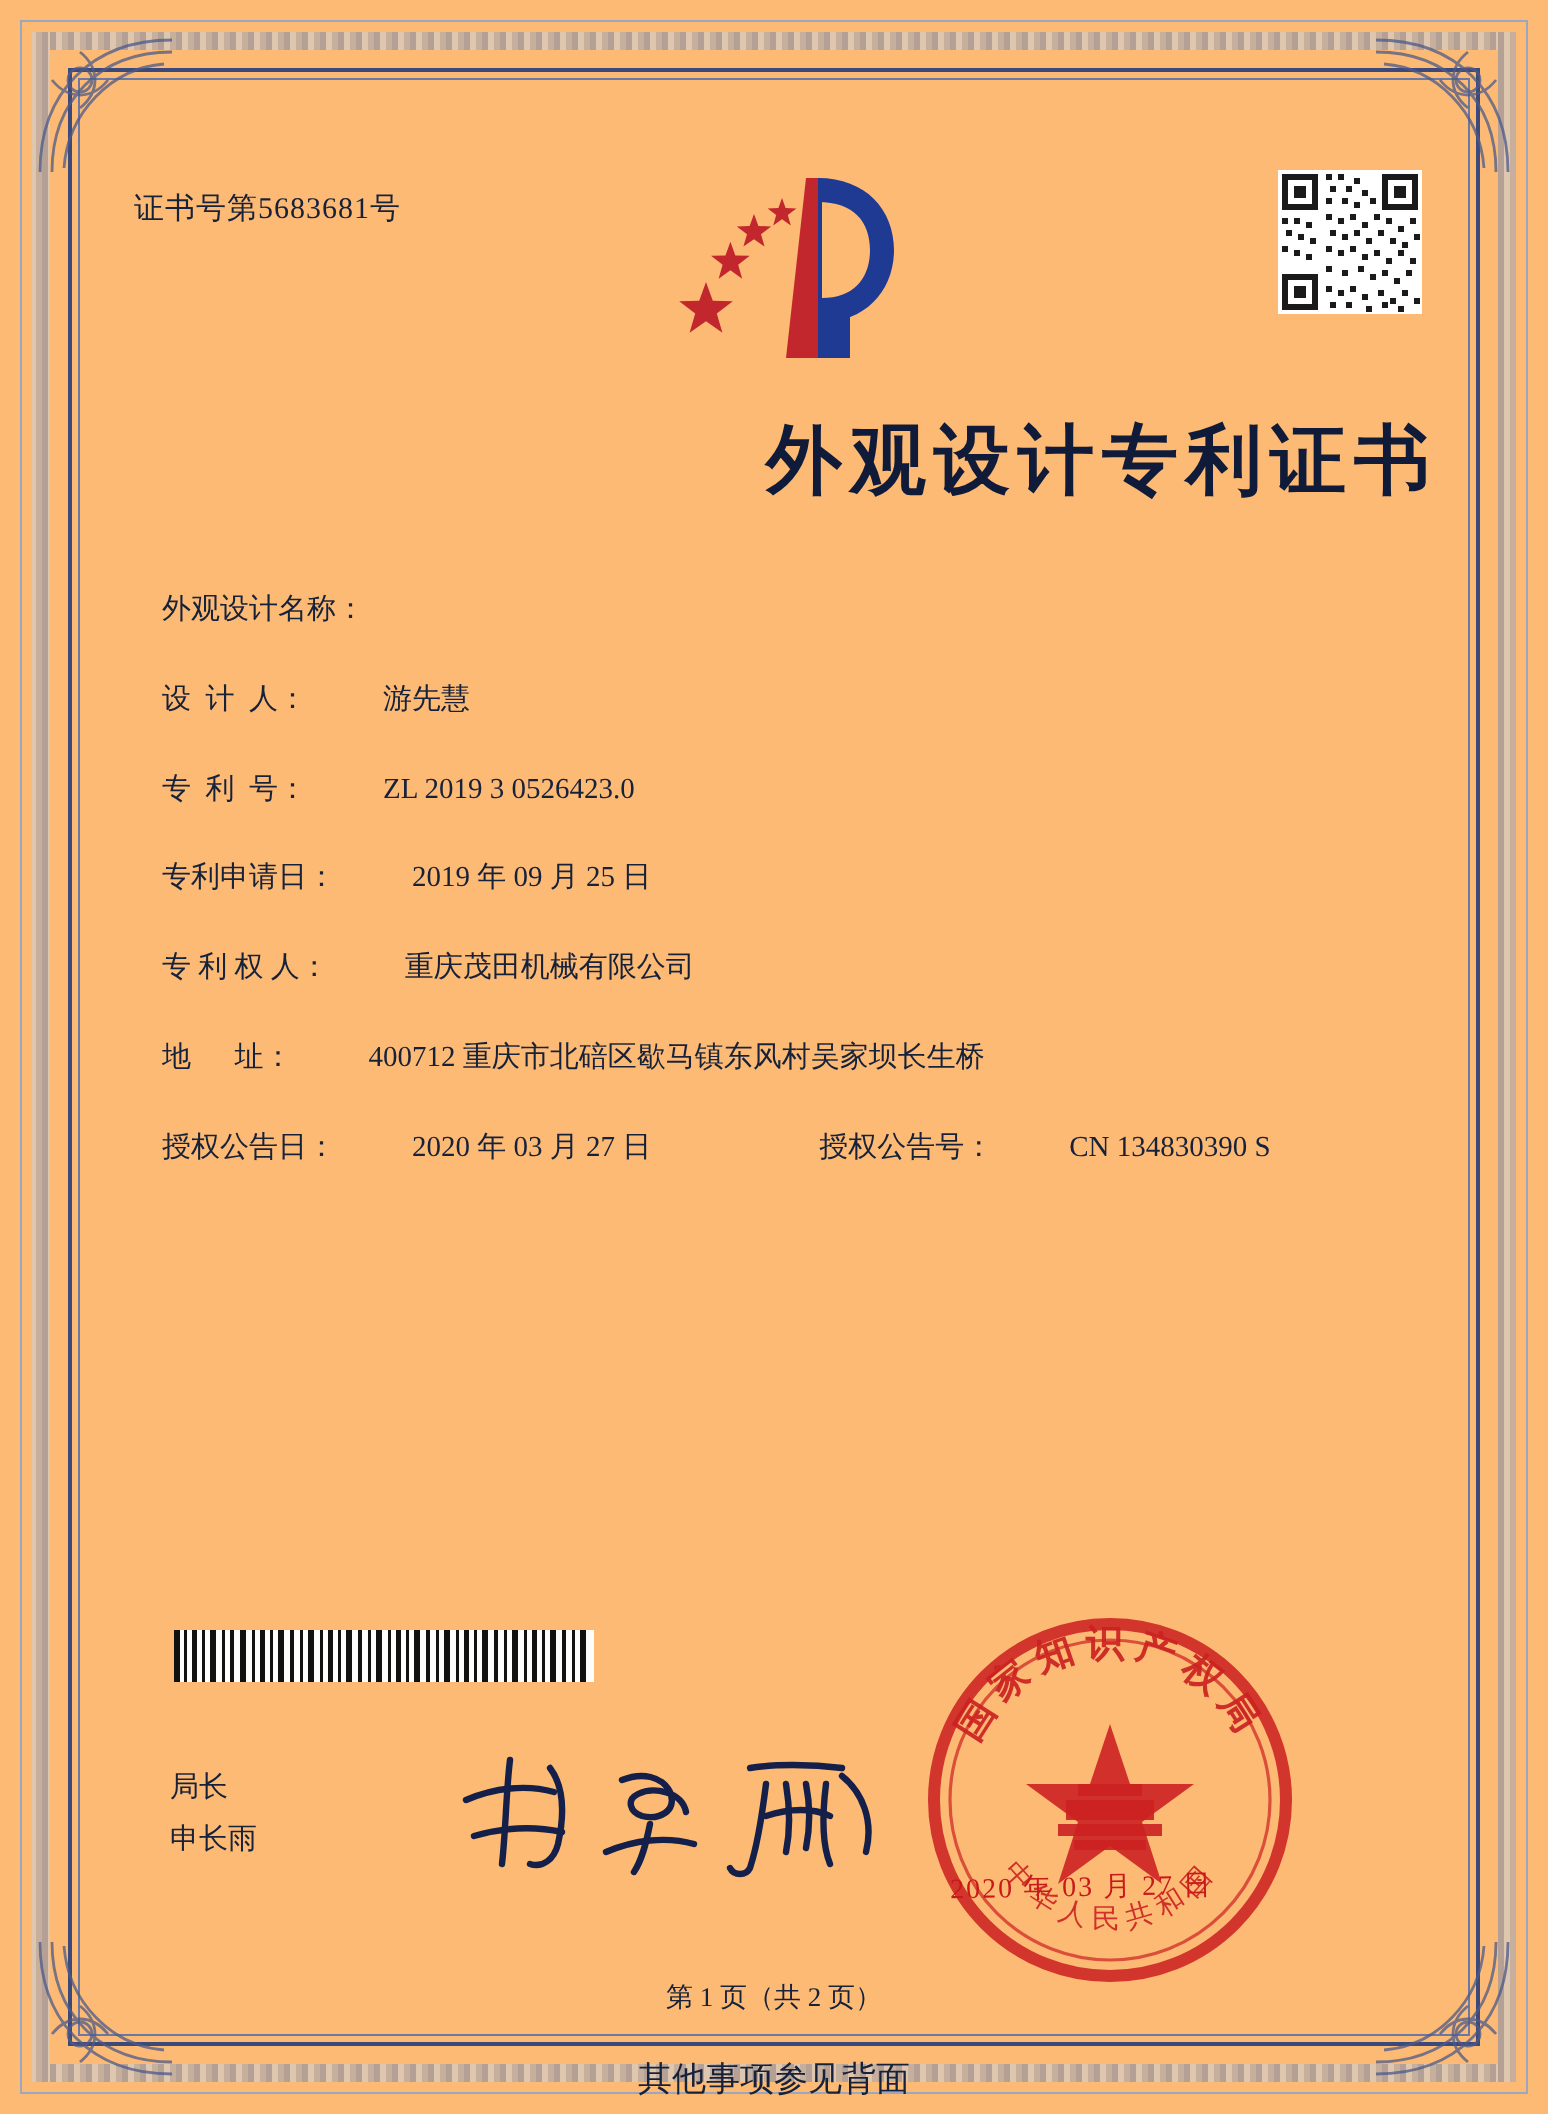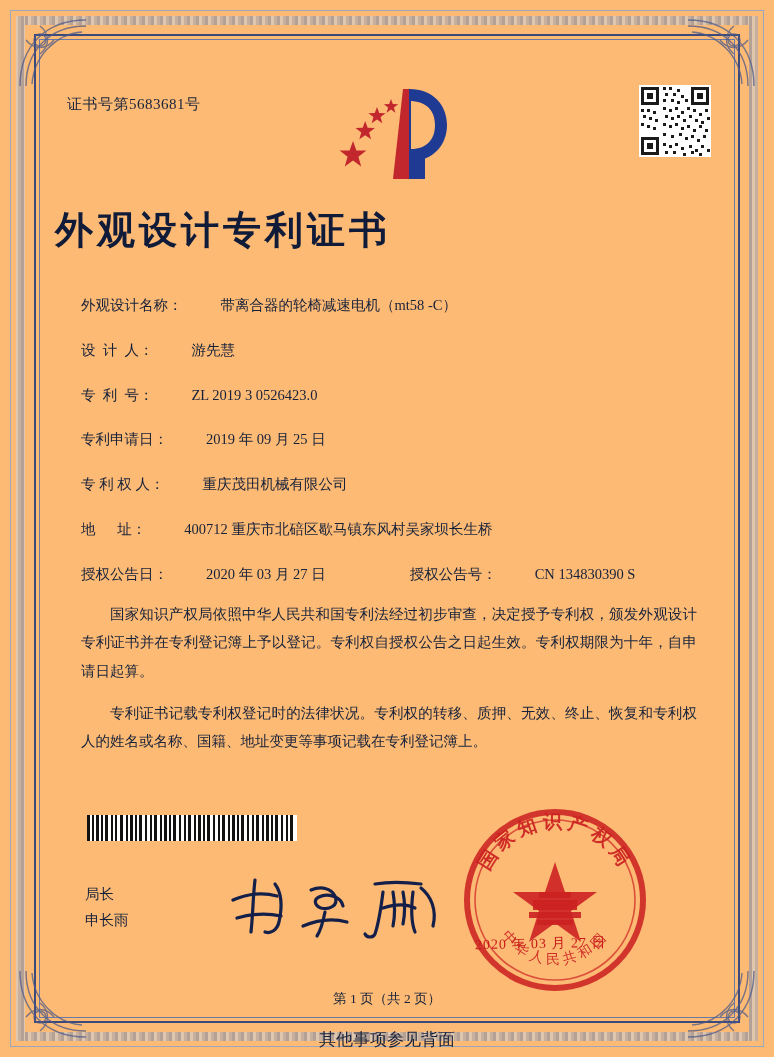--- a/index.html
+++ b/index.html
@@ -96,21 +96,21 @@
   .qr {
     position: absolute;
     right: 8px; top: 30px;
     width: 72px; height: 72px;
   }
 
   .title {
     position: absolute;
     left: 0; top: 150px;
     width: 664px;
-    text-align: left;
+    text-align: right;
     font-size: 38px;
     font-weight: bold;
     letter-spacing: 4px;
     color: #0f1b38;
     font-family: "Liberation Serif", "DejaVu Serif", serif;
   }
 
   .fields {
     position: absolute;
     left: 26px; top: 240px;
@@ -372,21 +372,20 @@
         </g>
       </svg>
     </div>
 
     <div class="title">外观设计专利证书</div>
 
     <div class="fields">
 
       <div class="field-row">
         <span class="field-label">外观设计名称：</span>
-        <span class="field-value">带离合器的轮椅减速电机（mt58 -C）</span>
       </div>
 
       <div class="field-row">
         <span class="field-label">设  计  人：</span>
         <span class="field-value">游先慧</span>
       </div>
 
       <div class="field-row">
         <span class="field-label">专  利  号：</span>
         <span class="field-value">ZL 2019 3 0526423.0</span>
@@ -409,24 +408,20 @@
 
       <div class="field-row double">
         <span class="field-label">授权公告日：</span>
         <span class="second-value">2020 年 03 月 27 日</span>
         <span class="second-label">授权公告号：</span>
         <span class="second-value">CN 134830390 S</span>
       </div>
 
     </div>
 
-    <div class="paragraphs">
-      <p>国家知识产权局依照中华人民共和国专利法经过初步审查，决定授予专利权，颁发外观设计专利证书并在专利登记簿上予以登记。专利权自授权公告之日起生效。专利权期限为十年，自申请日起算。</p>
-      <p>专利证书记载专利权登记时的法律状况。专利权的转移、质押、无效、终止、恢复和专利权人的姓名或名称、国籍、地址变更等事项记载在专利登记簿上。</p>
-    </div>
 
     <div class="barcode">
       <svg width="210" height="26" viewBox="0 0 210 26" shape-rendering="crispEdges">
         <rect width="210" height="26" fill="#fdfdfb"></rect>
         <g fill="#111">
           <rect x="0" y="0" width="3" height="26"></rect>
             <rect x="5" y="0" width="1.5" height="26"></rect>
           <rect x="9" y="0" width="2.5" height="26"></rect>
             <rect x="14" y="0" width="1.5" height="26"></rect>
           <rect x="18" y="0" width="3" height="26"></rect>

